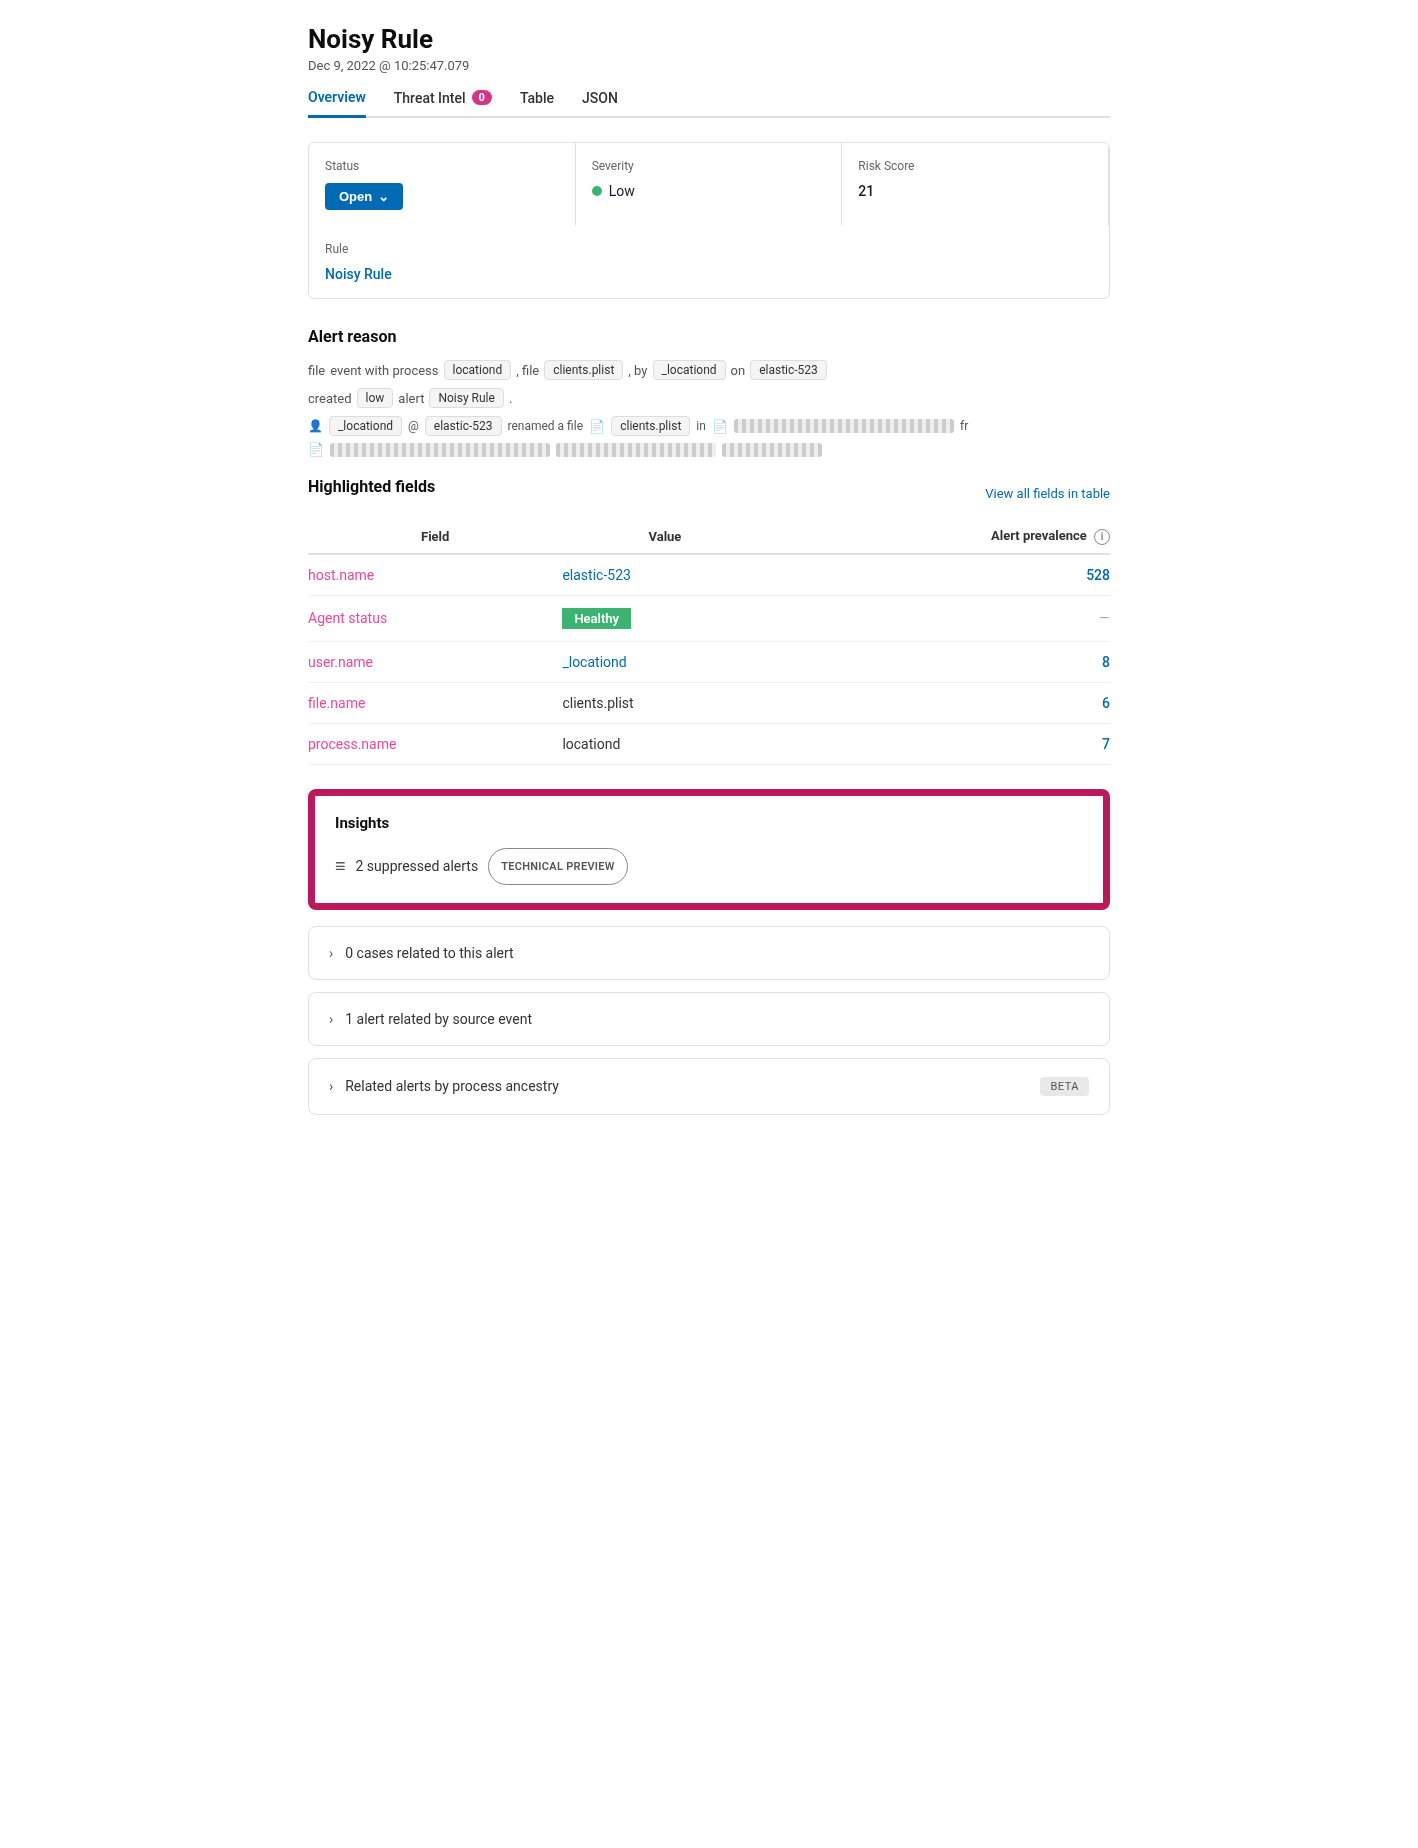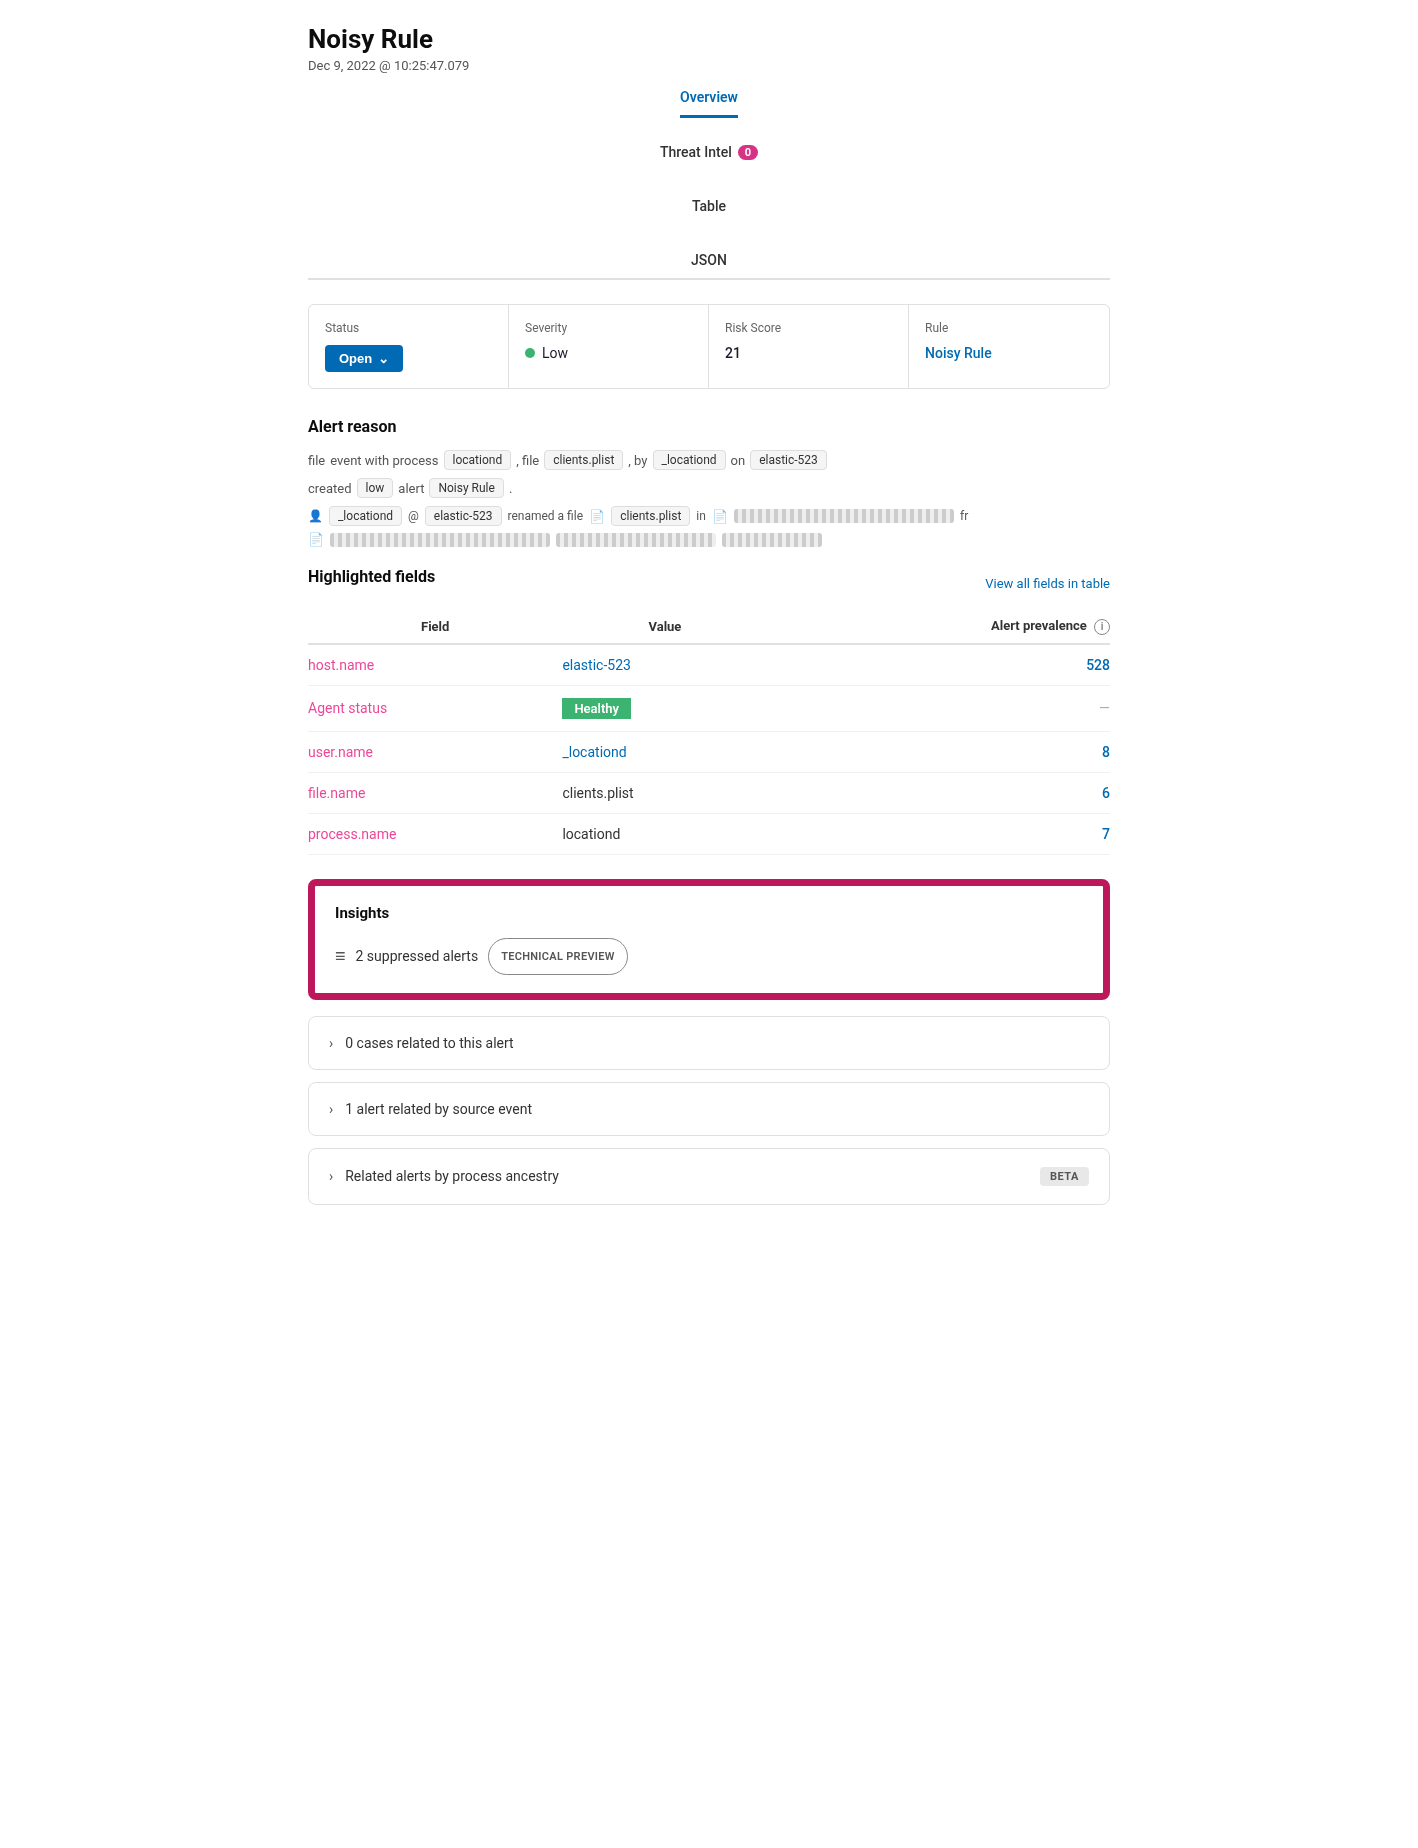--- a/index.html
+++ b/index.html
@@ -25,21 +25,20 @@
       margin-bottom: 16px;
     }
 
     
     .tabs {
       display: flex;
       align-items: center;
       gap: 28px;
       border-bottom: 2px solid #e0e0e0;
       margin-bottom: 24px;
-      flex-direction: column;
     }
     .tab {
       padding-bottom: 10px;
       font-size: 14px;
       font-weight: 500;
       cursor: pointer;
       color: #333;
       position: relative;
       display: flex;
       align-items: center;
@@ -58,21 +57,21 @@
       font-size: 11px;
       font-weight: 700;
       padding: 1px 7px;
       min-width: 20px;
       text-align: center;
     }
 
     
     .status-grid {
       display: grid;
-      grid-template-columns: repeat(4, 1fr);
+      grid-template-columns: repeat(3, 1fr);
       border: 1px solid #e0e0e0;
       border-radius: 6px;
       margin-bottom: 28px;
       overflow: hidden;
     }
     .status-cell {
       padding: 16px;
       border-right: 1px solid #e0e0e0;
     }
     .status-cell:last-child { border-right: none; }
@@ -287,21 +286,21 @@
       font-size: 14px;
       color: #555;
     }
     .collapsible-text { flex: 1; }
     .beta-badge {
       background: #e8e8e8;
       color: #555;
       border-radius: 4px;
       padding: 3px 10px;
       font-size: 11px;
-      font-weight: 700;
+      font-weight: 400;
       letter-spacing: 0.5px;
     }
   </style>
 </head>
 <body>
 
 <h1 class="page-title">Noisy Rule</h1>
 <div class="page-subtitle">Dec 9, 2022 @ 10:25:47.079</div>
 
 <div class="tabs">

